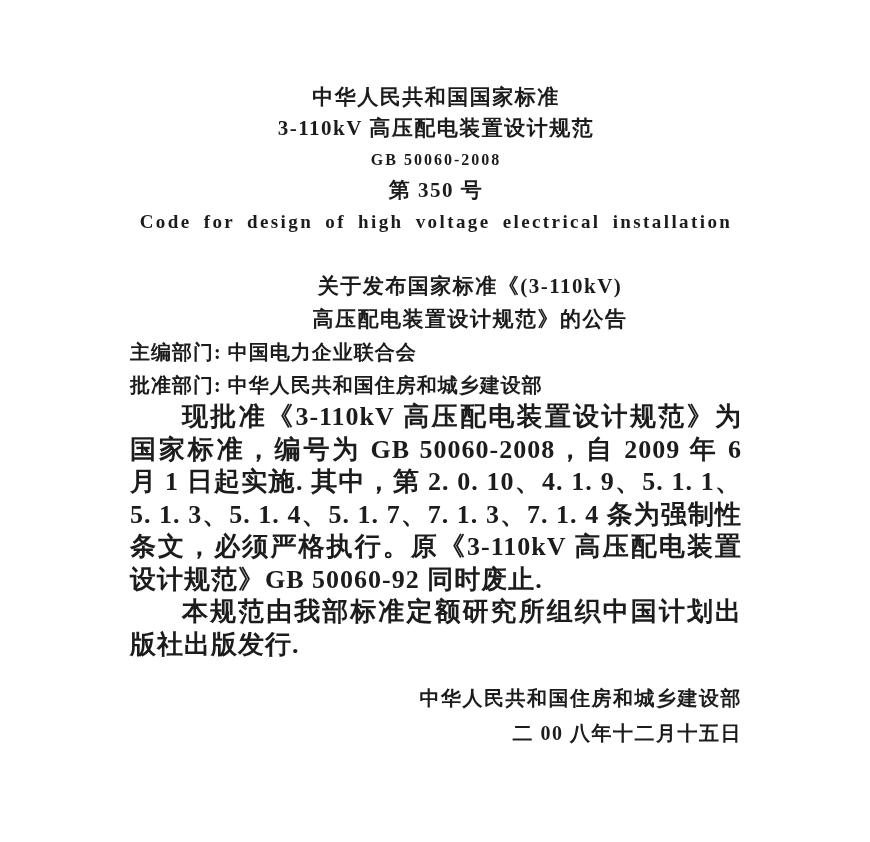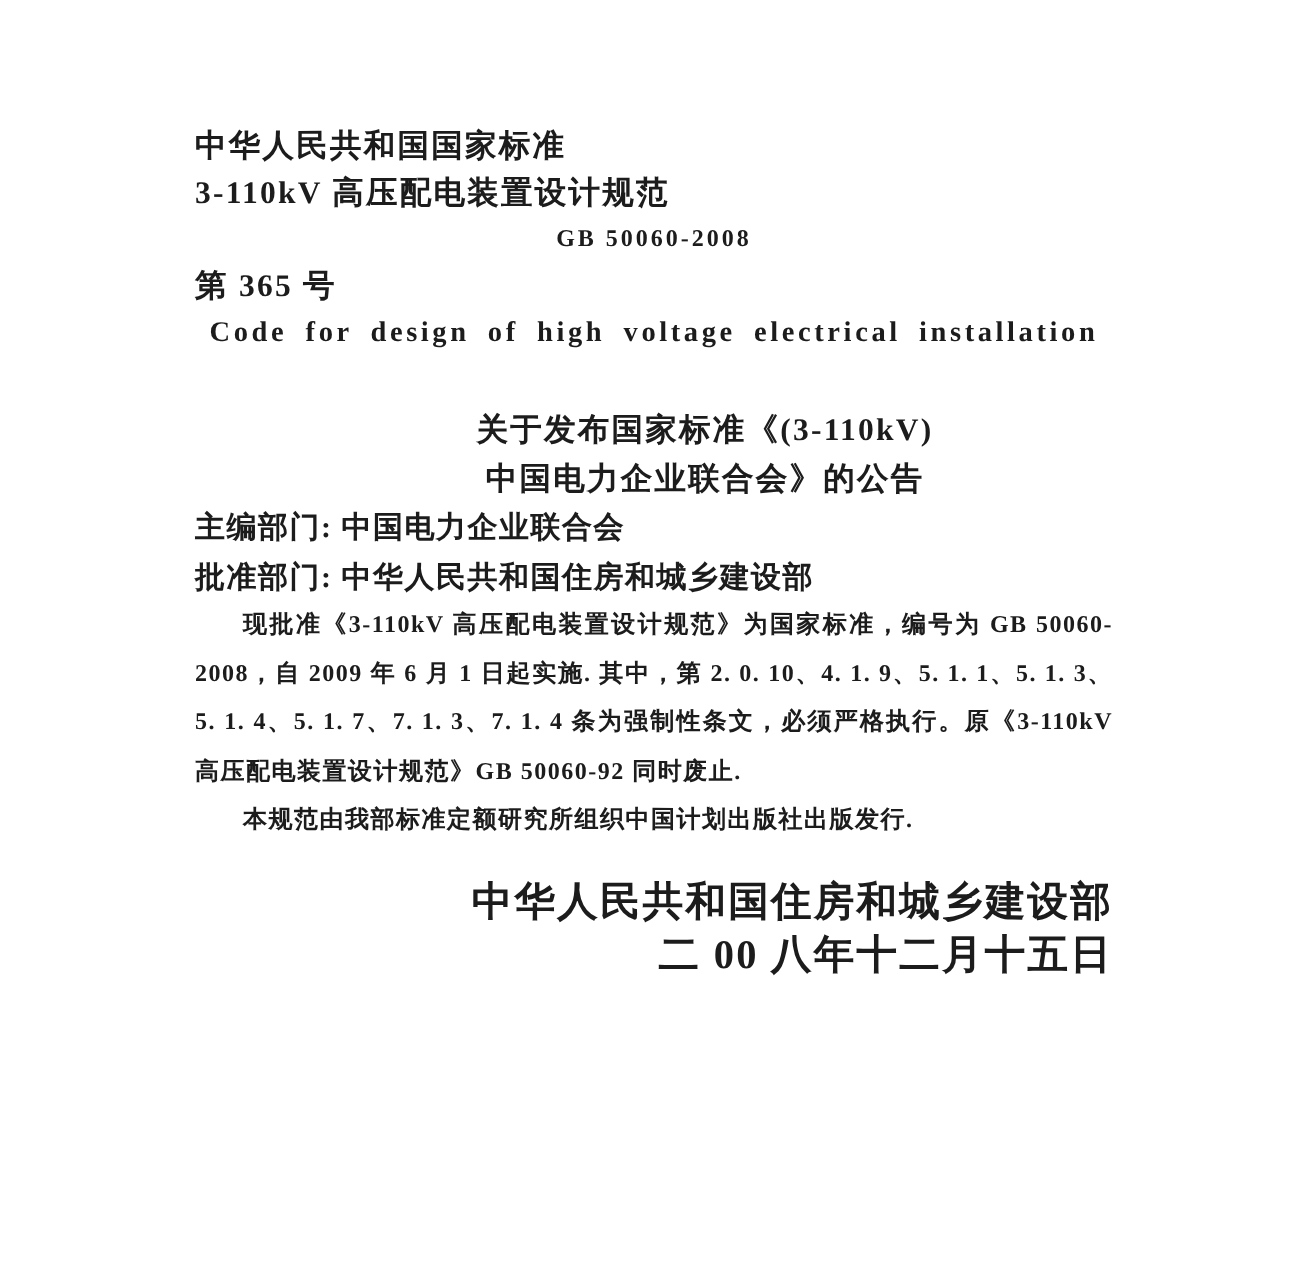--- a/index.html
+++ b/index.html
@@ -15,21 +15,21 @@
     padding: 82px 128px 0 130px;
     background: #ffffff;
     color: #1c1c1c;
     font-family: "Liberation Serif", "DejaVu Serif", serif;
     font-weight: 700;
     overflow: hidden;
   }
   .h-cn {
     font-size: 21px;
     line-height: 31px;
-    text-align: left;
+    text-align: center;
     letter-spacing: 1.5px;
     white-space: nowrap;
   }
   .h-code {
     font-size: 16px;
     line-height: 31px;
     text-align: center;
     letter-spacing: 2px;
     white-space: nowrap;
   }
@@ -53,55 +53,55 @@
     letter-spacing: 1.5px;
     white-space: nowrap;
   }
   .info-line {
     font-size: 20px;
     line-height: 32.5px;
     letter-spacing: 1px;
     white-space: nowrap;
   }
   .para {
-    font-size: 16px;
+    font-size: 26px;
     line-height: 32.5px;
     letter-spacing: 1px;
     text-align: justify;
     text-indent: 2em;
     margin: 0;
   }
   .signature {
     margin-top: 20px;
     text-align: right;
   }
   .sig-line {
-    font-size: 27px;
+    font-size: 20px;
     line-height: 35px;
     letter-spacing: 1.5px;
     white-space: nowrap;
   }
 </style>
 </head>
 <body>
 
 <div class="page">
 
   <header>
     <div class="h-cn">中华人民共和国国家标准</div>
     <div class="h-cn">3-110kV 高压配电装置设计规范</div>
     <div class="h-code">GB 50060-2008</div>
-    <div class="h-cn">第 365 号</div>
+    <div class="h-cn">第 350 号</div>
     <div class="h-en">Code for design of high voltage electrical installation</div>
   </header>
 
   <section>
     <div class="ann-title-block">
       <div class="ann-title">关于发布国家标准《(3-110kV)</div>
-      <div class="ann-title">中国电力企业联合会》的公告</div>
+      <div class="ann-title">高压配电装置设计规范》的公告</div>
     </div>
 
     <div class="info-line">主编部门: 中国电力企业联合会</div>
     <div class="info-line">批准部门: 中华人民共和国住房和城乡建设部</div>
   </section>
 
   <section>
     <p class="para">现批准《3-110kV 高压配电装置设计规范》为国家标准，编号为 GB 50060-2008，自 2009 年 6 月 1 日起实施. 其中，第 2. 0. 10、4. 1. 9、5. 1. 1、5. 1. 3、5. 1. 4、5. 1. 7、7. 1. 3、7. 1. 4 条为强制性条文，必须严格执行。原《3-110kV 高压配电装置设计规范》GB 50060-92 同时废止.</p>
     <p class="para">本规范由我部标准定额研究所组织中国计划出版社出版发行.</p>
   </section>

